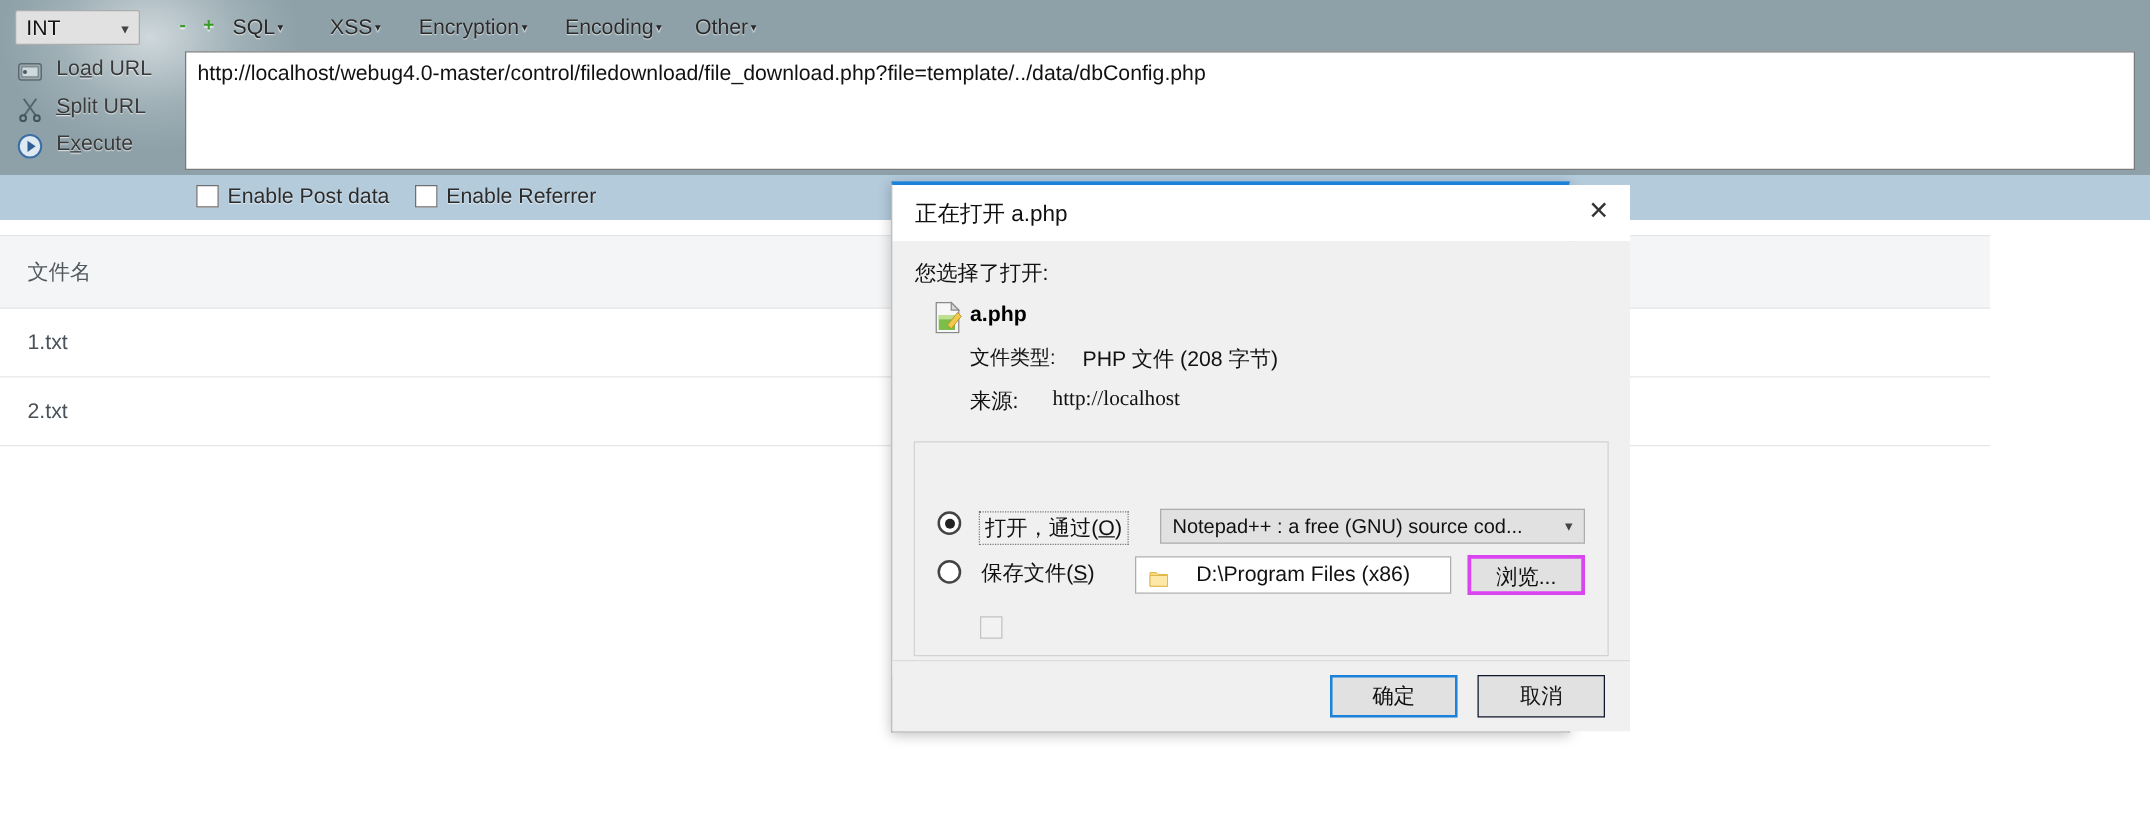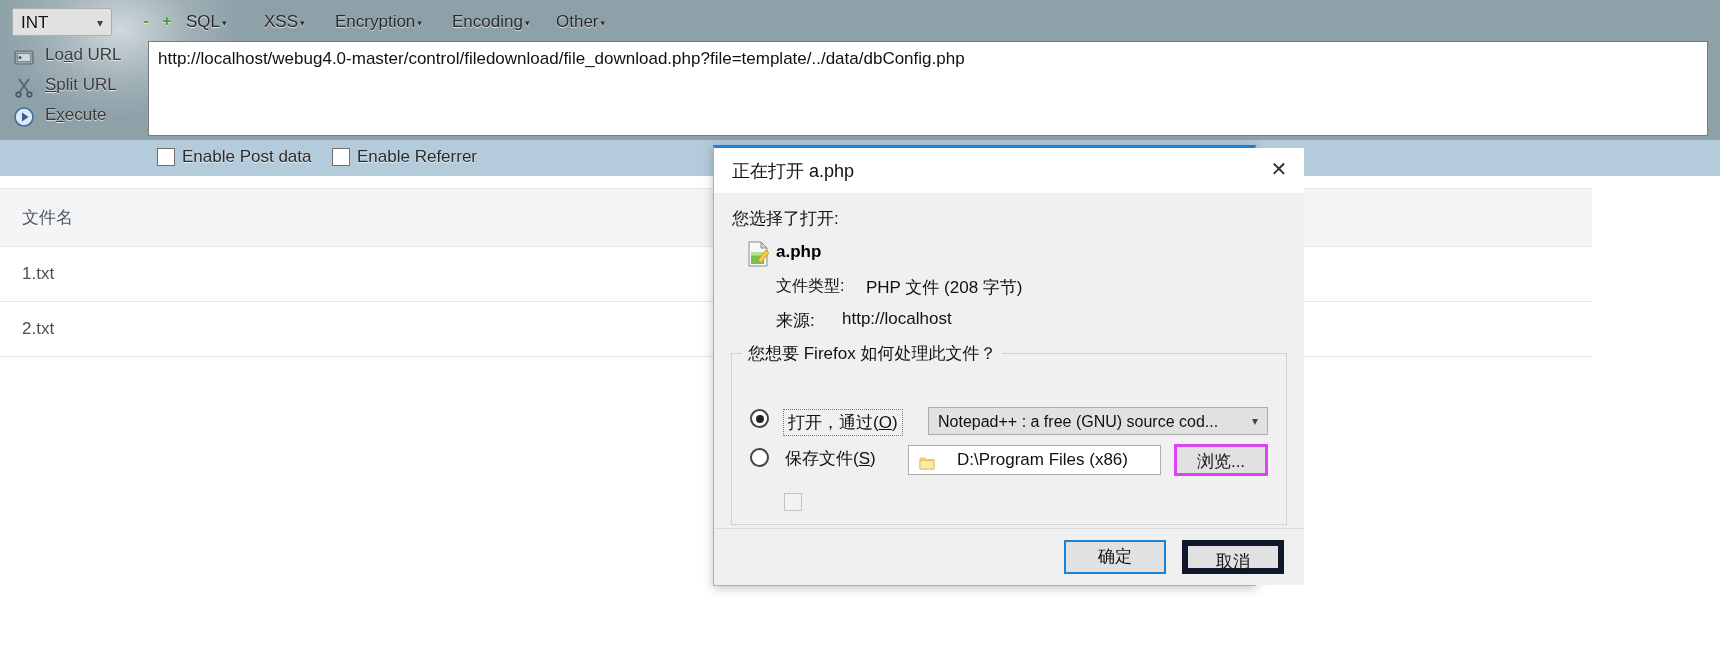--- a/index.html
+++ b/index.html
@@ -99,21 +99,21 @@
     position:absolute;left:0;top:45px;width:590px;height:347px;background:#f0f0f0;
   }
   #youchose{position:absolute;left:18px;top:14px;font-size:17px;color:#111;}
   #fileicon{
     position:absolute;left:32px;top:48px;width:24px;height:26px;
   }
   #filename{position:absolute;left:62px;top:49px;font-size:17px;color:#000;font-weight:bold;}
   #ftype-lbl{position:absolute;left:62px;top:83px;font-size:16px;color:#111;}
   #ftype-val{position:absolute;left:152px;top:83px;font-size:17px;color:#111;white-space:nowrap;}
   #src-lbl{position:absolute;left:62px;top:116px;font-size:17px;color:#111;}
-  #src-val{position:absolute;left:128px;top:116px;font-size:17px;color:#111;white-space:nowrap;}
+  #src-val{position:absolute;left:128px;top:116px;font-size:17px;color:#111;white-space:nowrap;font-family:Liberation Serif, serif;}
 
   #fieldset{
     position:absolute;left:17px;top:160px;width:556px;height:172px;
     border:1px solid #d2d2d2;box-sizing:border-box;
   }
   #legend{
     position:absolute;left:10px;top:-12px;background:#f0f0f0;padding:0 6px;
     font-size:17px;color:#111;white-space:nowrap;
   }
 
@@ -158,21 +158,21 @@
   }
   #auto-label{position:absolute;left:80px;top:136px;font-size:17px;color:#989898;white-space:nowrap;}
   #auto-label u{text-decoration:underline;}
 
   #dlg-footer{
     position:absolute;left:0;bottom:0;width:590px;height:56px;
     background:#f0f0f0;border-top:1px solid #dcdcdc;
   }
   .dlgbtn{
     position:absolute;top:11px;height:34px;width:102px;
-    background:#e1e1e1;border:6px solid #0f172a;box-sizing:border-box;
+    background:#e1e1e1;border:1px solid #0f172a;box-sizing:border-box;
     font-size:17px;color:#111;text-align:center;line-height:32px;
   }
   #ok-btn{left:350px;border:2px solid #1a82d8;line-height:30px;}
   #cancel-btn{left:468px;}
 </style>
 </head>
 <body>
 
 <div id="hackbar">
 
@@ -279,21 +279,20 @@
         <path d="M12 19 L20 9 L23 12 L15 22 Z" fill="#f2c94c" stroke="#b58f1d" stroke-width="0.7"></path>
       </svg>
     </div>
     <div id="filename">a.php</div>
     <div id="ftype-lbl">文件类型:</div>
     <div id="ftype-val">PHP 文件 (208 字节)</div>
     <div id="src-lbl">来源:</div>
     <div id="src-val">http://localhost</div>
 
     <div id="fieldset">
-      <div id="legend">您想要 Firefox 如何处理此文件？</div>
 
       <div class="radio" style="left:18px;top:55px;">
         <div class="dot"></div>
       </div>
       <div class="rlabel" id="open-label">
         <span>打开，通过(</span><u>O</u><span>)</span>
       </div>
       <div id="app-select">
         <span>Notepad++ : a free (GNU) source cod...</span>
         <span class="chev">▾</span>

